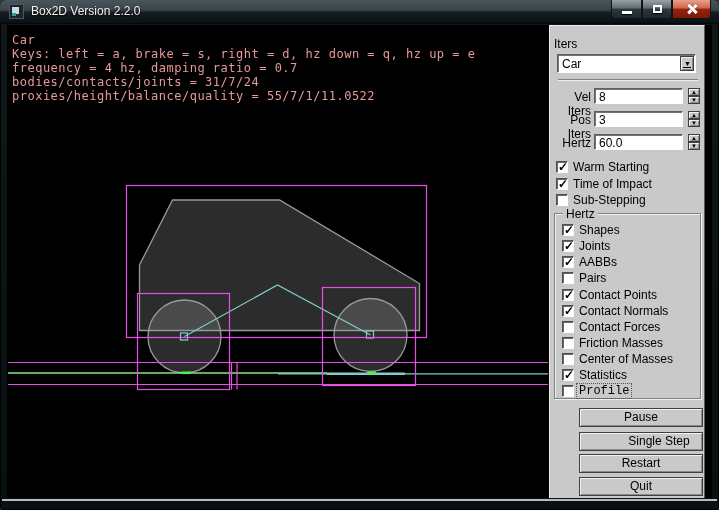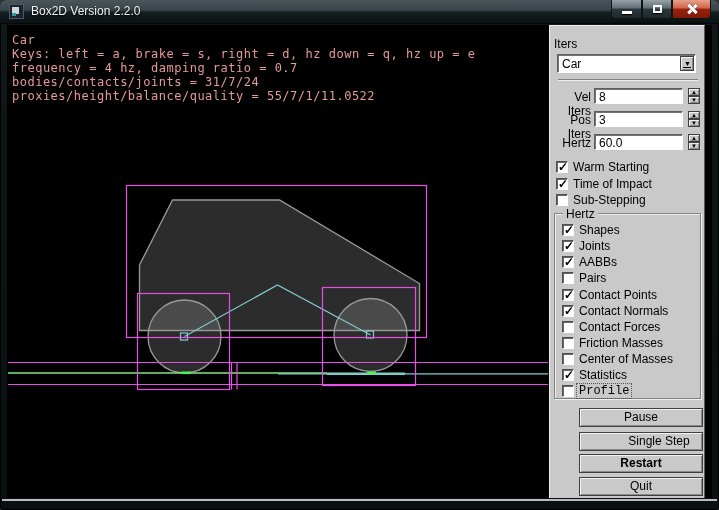--- a/index.html
+++ b/index.html
@@ -263,18 +263,18 @@
     </div>
     <div class="chk-row" style="left:12px;top:359px;">
       <span class="chk-box">
           <span class="chk-mark"></span>
         </span>
       <span class="chk-label focus">Profile</span>
     </div>
 
     <div class="glui-btn raised" style="top:382px;">Pause</div>
     <div class="glui-btn raised" style="top:406px;padding-left:36px;">Single Step</div>
-    <div class="glui-btn raised" style="top:428px;font-weight:bold;">Restart</div>
+    <div class="glui-btn raised" style="top:428px;">Restart</div>
     <div class="glui-btn raised" style="top:451px;">Quit</div>
   </div>
 
   <div class="bottom-edge"></div>
 </div>
 
 </body></html>

